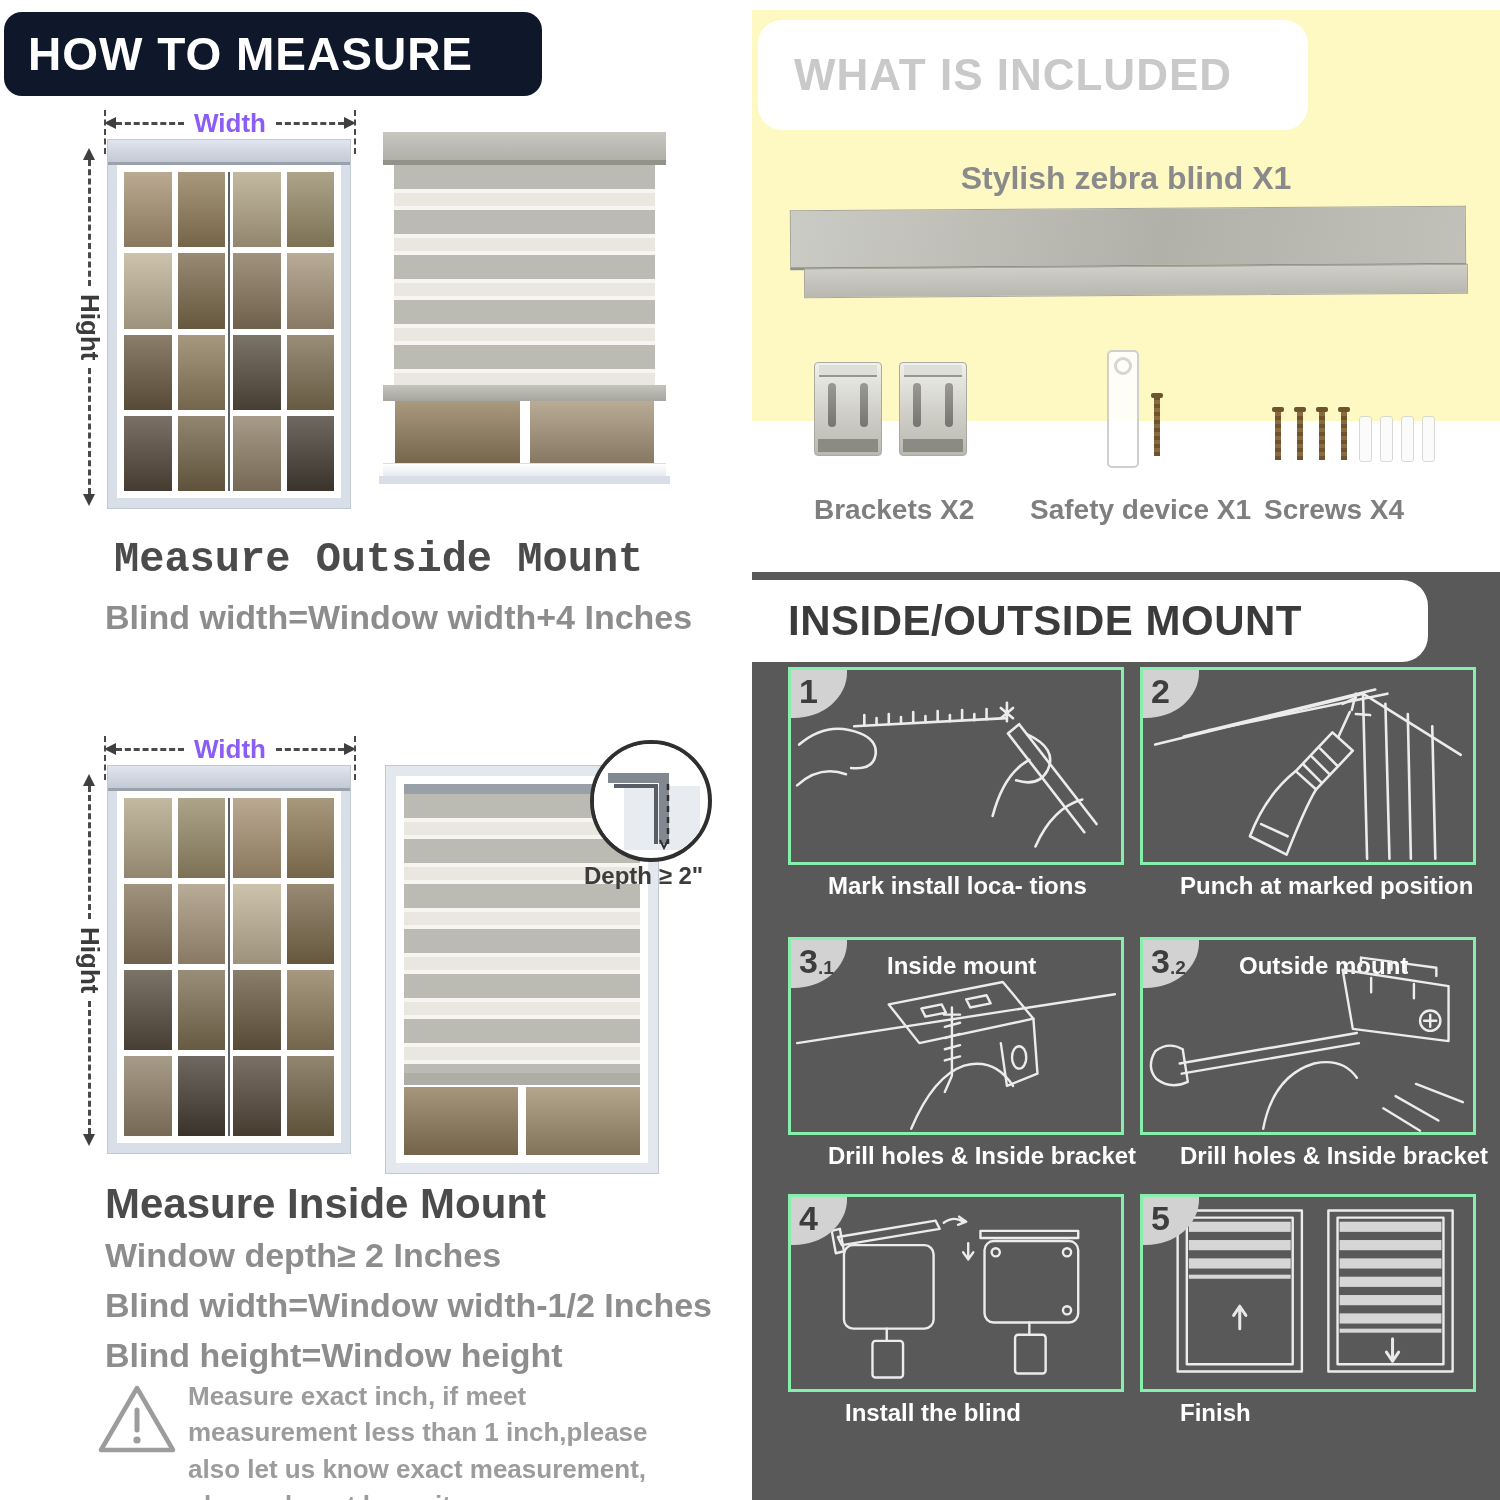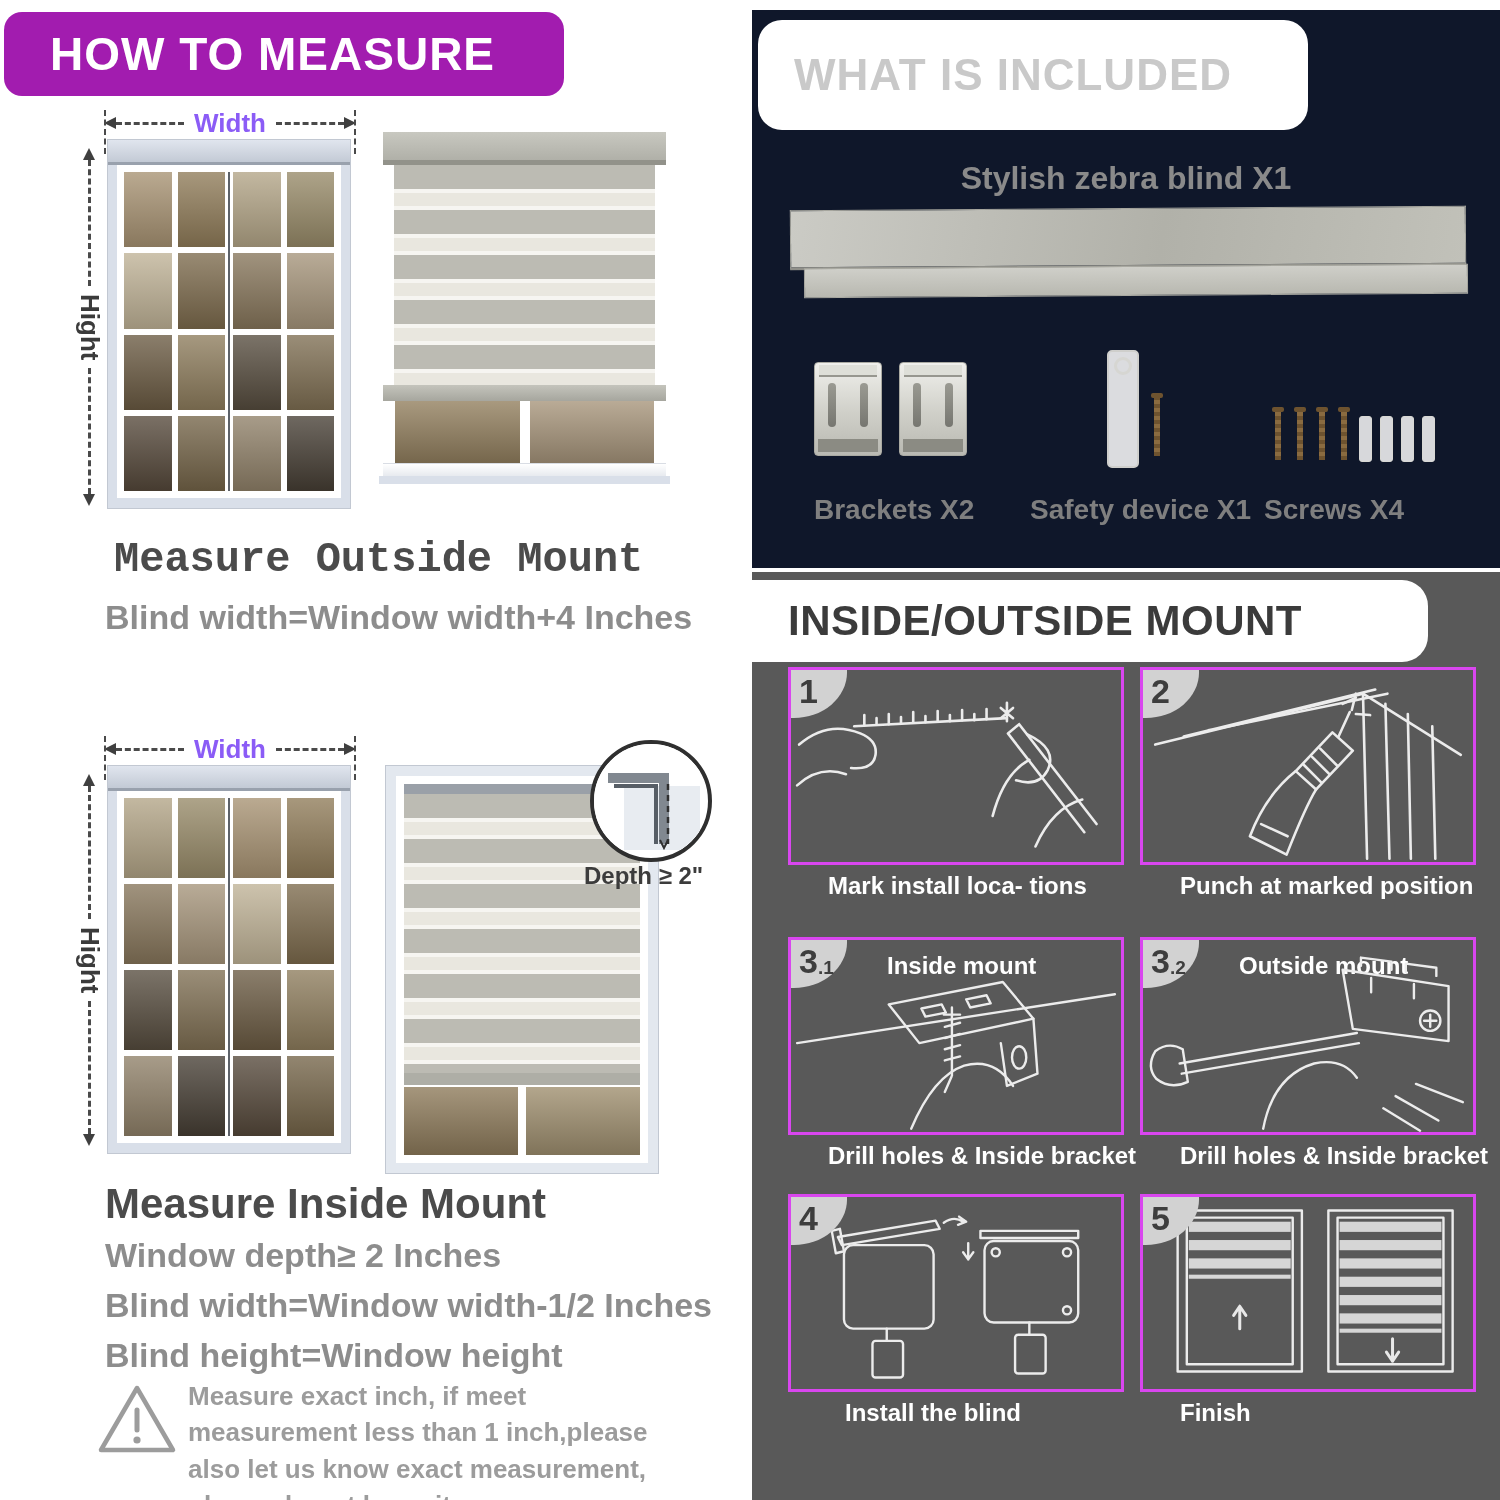--- a/index.html
+++ b/index.html
@@ -1,22 +1,22 @@
 <!DOCTYPE html>
 <html><head>
 <meta charset="utf-8">
 <style>
   html,body{margin:0;padding:0;background:#fff;}
   #canvas{position:relative;width:1500px;height:1500px;background:#fff;overflow:hidden;
           font-family:"Liberation Sans",sans-serif;font-weight:bold;}
   .abs{position:absolute;}
 
   
-  .hdr-badge{left:4px;top:12px;width:514px;height:84px;background:#a21caf;border-radius:18px;
-             color:#fff;font-size:46px;line-height:84px;padding-left:46px;letter-spacing:1px;white-space:nowrap;}
+  .hdr-badge{left:4px;top:12px;width:514px;height:84px;background:#0f172a;border-radius:18px;
+             color:#fff;font-size:46px;line-height:84px;padding-left:24px;letter-spacing:1px;white-space:nowrap;}
   .h-title{font-size:42px;color:#4b4b4b;white-space:nowrap;}
   .h-rule{font-size:34px;color:#8d8d8d;white-space:nowrap;}
 
   
   .hmeas{display:flex;align-items:center;height:26px;}
   .hmeas .dash{flex:1;border-top:3px dashed #4a4a4a;height:0;}
   .hmeas .ah-l{width:0;height:0;border-top:6px solid transparent;border-bottom:6px solid transparent;border-right:12px solid #3f3f3f;}
   .hmeas .ah-r{width:0;height:0;border-top:6px solid transparent;border-bottom:6px solid transparent;border-left:12px solid #3f3f3f;}
   .hmeas .wlbl{font-size:26px;color:#8b5cf6;padding:0 10px;white-space:nowrap;}
   .hmeas .tick{position:absolute;top:0;height:44px;border-left:2px dashed #4a4a4a;width:0;}
@@ -67,21 +67,21 @@
   .inwin .ibrail{height:12px;background:#aeaea6;}
   .inwin .iphoto{height:68px;display:flex;gap:8px;margin-top:2px;}
   .inwin .iphoto>div{flex:1;background-image:linear-gradient(180deg,rgba(255,255,255,.2),rgba(0,0,0,.2));}
   .inwin .iphoto>div:nth-child(1){background-color:#8f7c5c;}
   .inwin .iphoto>div:nth-child(2){background-color:#a09070;}
   .circle-detail{width:114px;height:114px;border:4px solid #2f2f2f;border-radius:50%;background:#fff;overflow:hidden;}
   .depth-lbl{font-size:24px;color:#3c3c3c;white-space:nowrap;}
   .note-text{font-size:26px;color:#9c9c9c;line-height:1.4;}
 
   
-  .panel-light{left:752px;top:10px;width:748px;height:558px;background:#0f172a;}
+  .panel-light{left:752px;top:10px;width:748px;height:411px;background:#fef9c3;}
   .wi-badge{left:6px;top:10px;width:514px;height:110px;background:#fff;border-radius:24px;
             color:#c9c9c9;font-size:44px;line-height:110px;padding-left:36px;letter-spacing:1px;white-space:nowrap;}
   .product-lbl{left:0;right:0;top:150px;text-align:center;font-size:32px;color:#8a8a8a;}
   .headrail-img{left:38px;top:198px;width:674px;height:56px;transform:rotate(-.4deg);
       background:linear-gradient(100deg,#cbcbc5,#b1b1a9 55%,#c1c1b9);border:1px solid #a6a69e;border-bottom:3px solid #90908a;}
   .headrail-lip{left:52px;top:256px;width:662px;height:28px;transform:rotate(-.4deg);
       background:linear-gradient(#cfcfc9,#b8b8b0);border:1px solid #a9a9a1;}
   .item-lbl{font-size:28px;color:#7f7f7f;white-space:nowrap;}
   .bracket{width:66px;height:92px;border:1px solid #aaaaa2;border-radius:4px;position:absolute;
            background:linear-gradient(180deg,#f0f0ec,#cfcfc8 55%,#b9b9b2);}
@@ -95,21 +95,21 @@
   .mini-screw::before{content:"";position:absolute;top:-5px;left:-3px;width:12px;height:5px;background:#6e532f;border-radius:2px;}
   .screwrow,.anchrow{display:flex;position:absolute;}
   .screwrow{gap:16px;} .anchrow{gap:8px;}
   .screw{width:6px;height:48px;background:repeating-linear-gradient(0deg,#6e532f 0 4px,#8a6b40 4px 8px);position:relative;}
   .screw::before{content:"";position:absolute;top:-5px;left:-3px;width:12px;height:5px;background:#6e532f;border-radius:2px;}
   .anchor{width:11px;height:44px;background:rgba(250,250,250,.85);border:1px solid #d8d8d4;border-radius:3px;}
 
   .panel-dark{left:752px;top:572px;width:748px;height:928px;background:#595959;}
   .io-band{left:0;top:8px;width:640px;height:82px;background:#fff;border-radius:0 26px 26px 0;
            color:#3b3b3b;font-size:42px;line-height:82px;padding-left:36px;letter-spacing:.5px;white-space:nowrap;}
-  .stepbox{position:absolute;width:330px;height:192px;border:3px solid #d946ef;}
+  .stepbox{position:absolute;width:330px;height:192px;border:3px solid #86efac;}
   .stepbox svg.art{position:absolute;inset:0;width:100%;height:100%;}
   .sbadge{position:absolute;top:0;left:0;width:48px;height:46px;background:#d2d2d2;border-radius:0 0 95% 0;
           color:#3e3e3e;display:flex;align-items:flex-start;padding:2px 0 0 8px;}
   .sbadge .bnum{font-size:34px;line-height:38px;}
   .sbadge .bsub{font-size:19px;line-height:19px;margin-top:16px;}
   .inlabel{position:absolute;left:96px;top:12px;font-size:24px;color:#fff;white-space:nowrap;}
   .caption{position:absolute;font-size:24px;color:#fff;white-space:nowrap;margin-left:40px;}
   line,path,rect,circle,ellipse,polyline{vector-effect:non-scaling-stroke;}
 </style>
 </head>

